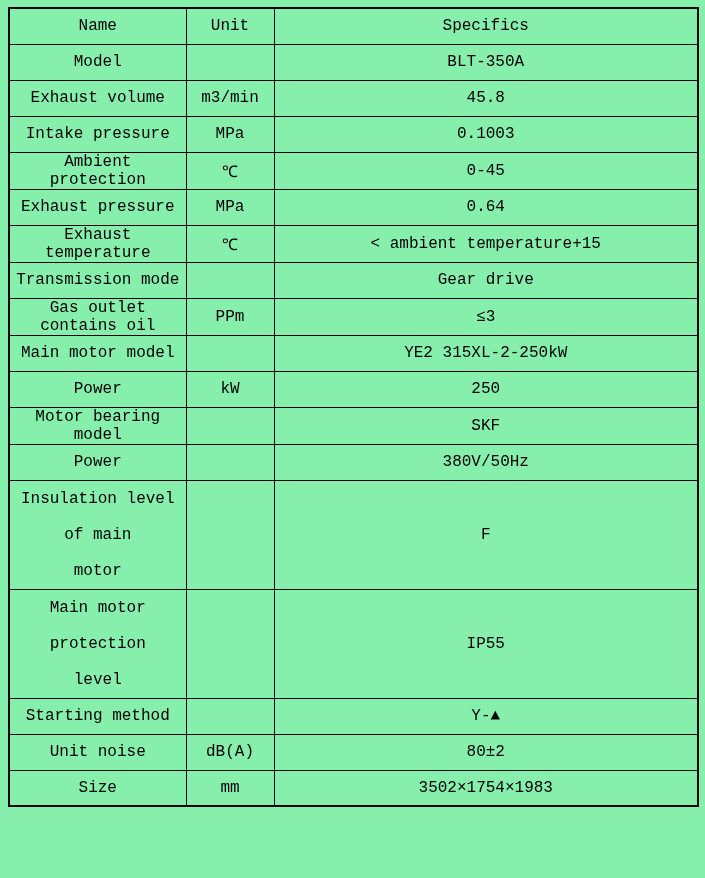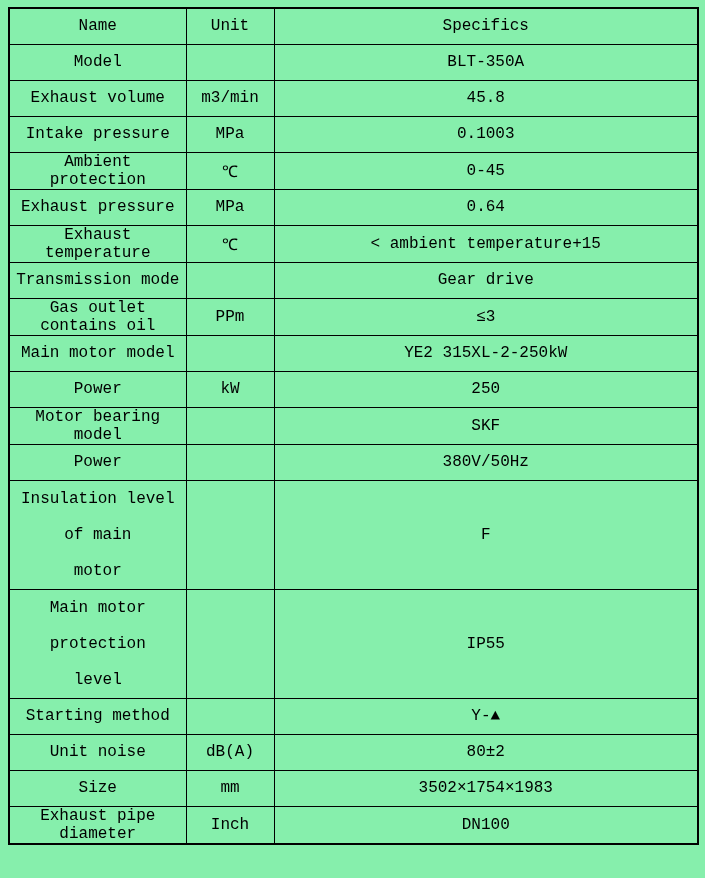--- a/index.html
+++ b/index.html
@@ -141,20 +141,15 @@
       <tr>
         <td>Unit noise</td>
         <td>dB(A)</td>
         <td>80±2</td>
       </tr>
       <tr>
         <td>Size</td>
         <td>mm</td>
         <td>3502×1754×1983</td>
       </tr>
-      <tr>
-        <td>Exhaust pipe diameter</td>
-        <td>Inch</td>
-        <td>DN100</td>
-      </tr>
     </tbody>
   </table>
 </div>
 
 </body></html>

